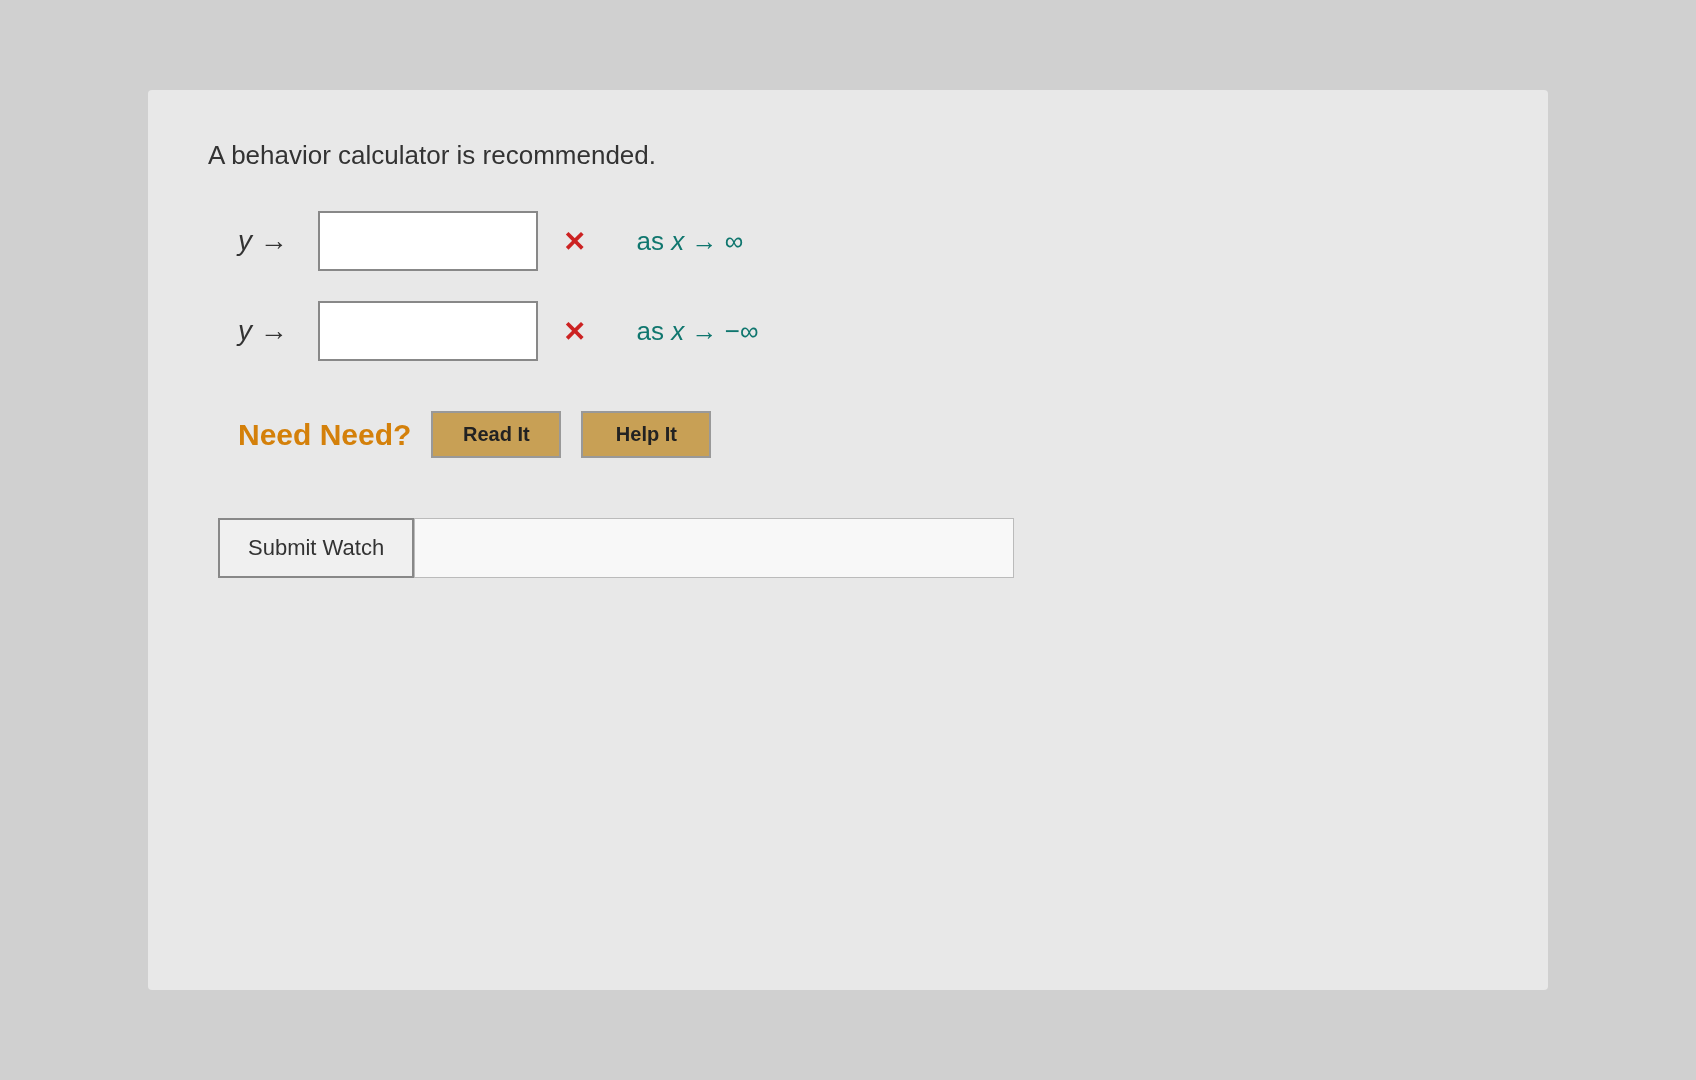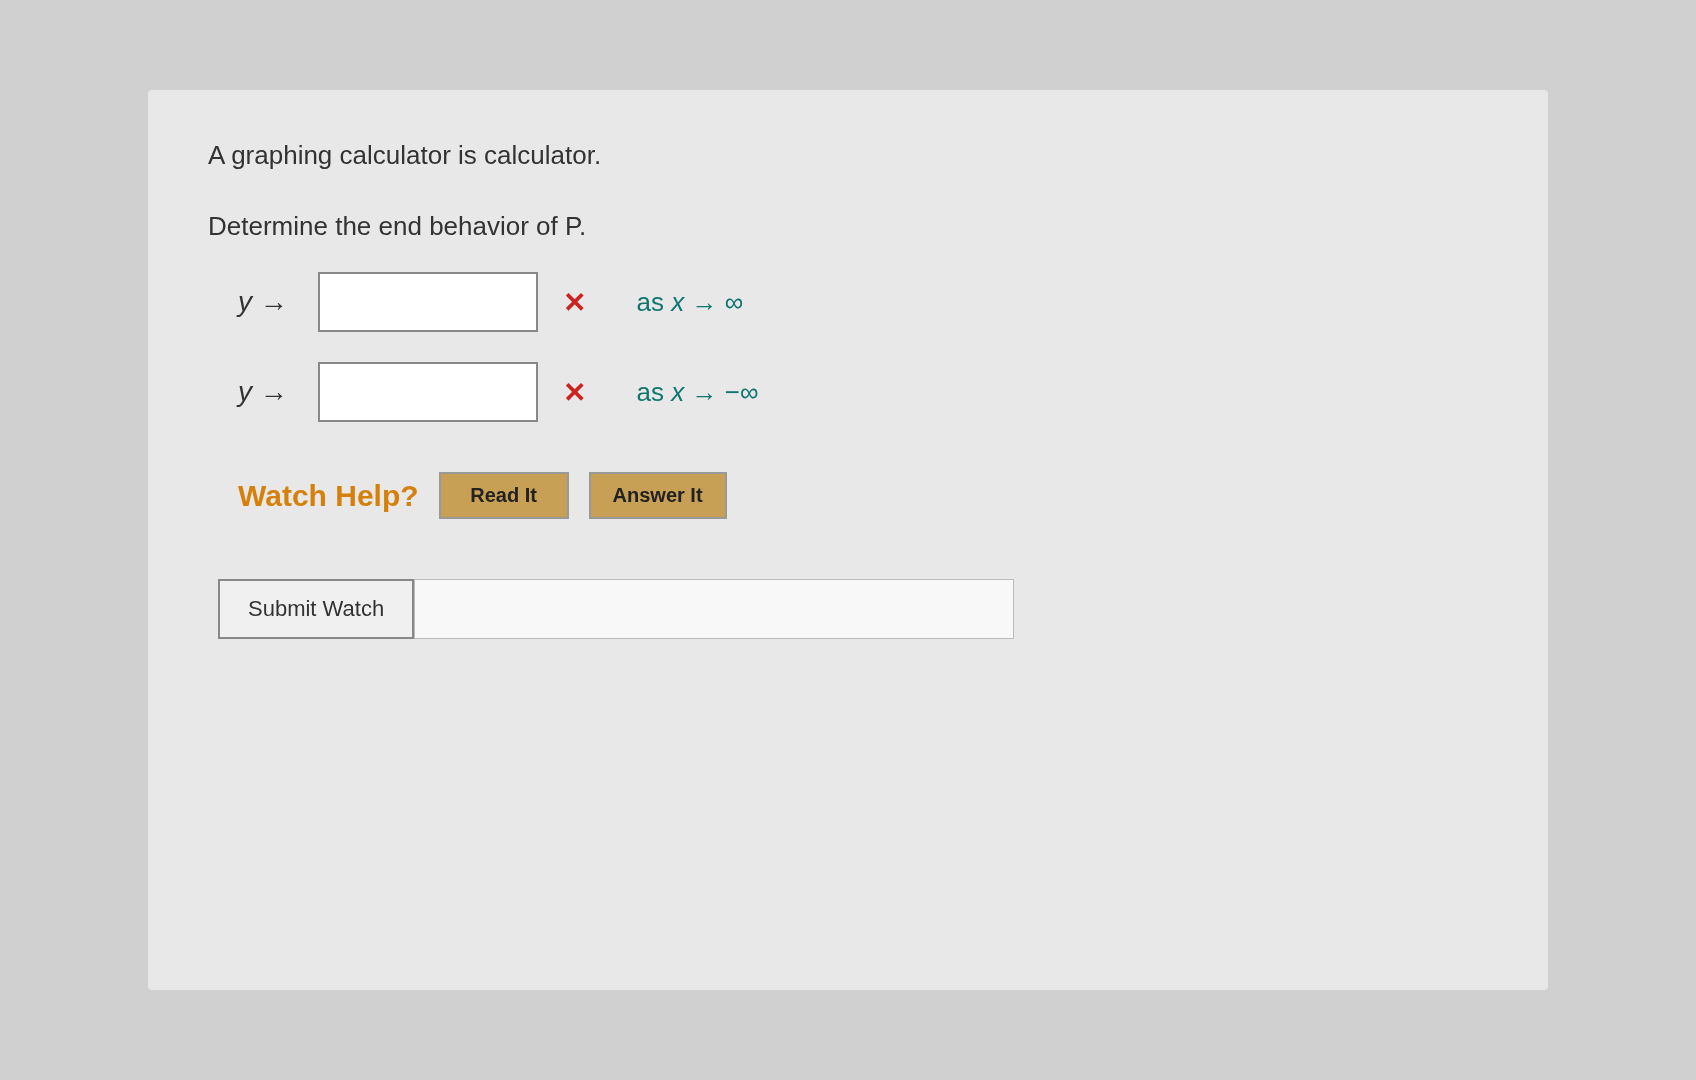--- a/index.html
+++ b/index.html
@@ -149,23 +149,22 @@
       height: 60px;
       border: 1px solid #bbb;
       background-color: #f8f8f8;
     }
   </style>
 </head>
 <body>
 
 <div class="main-container">
 
-  <div class="calculator-note">A graphing calculator is calculator.</div>
+  <div class="calculator-note">A behavior calculator is recommended.</div>
 
-  <div class="determine-text">Determine the end behavior of P.</div>
 
 
   <div class="answer-rows">
 
     <div class="answer-row">
       <span class="y-arrow"><i>y</i> →</span>
       <input class="answer-input" type="text" value="" style="">
       <span class="x-mark">✕</span>
       <span class="condition-text">
         <span class="as-label">as</span> <i>x</i> → ∞
@@ -177,23 +176,23 @@
       <input class="answer-input" type="text" value="" style="">
       <span class="x-mark">✕</span>
       <span class="condition-text">
         <span class="as-label">as</span> <i>x</i> → −∞
       </span>
     </div>
 
   </div>
 
   <div class="need-help-row">
-    <span class="need-help-label">Watch Help?</span>
+    <span class="need-help-label">Need Need?</span>
     <button class="help-button">Read It</button>
-    <button class="help-button">Answer It</button>
+    <button class="help-button">Help It</button>
   </div>
 
   <div class="submit-section">
     <button class="submit-button">Submit Watch</button>
     <div class="submit-area-box"></div>
   </div>
 
 </div>
 
 </body></html>

